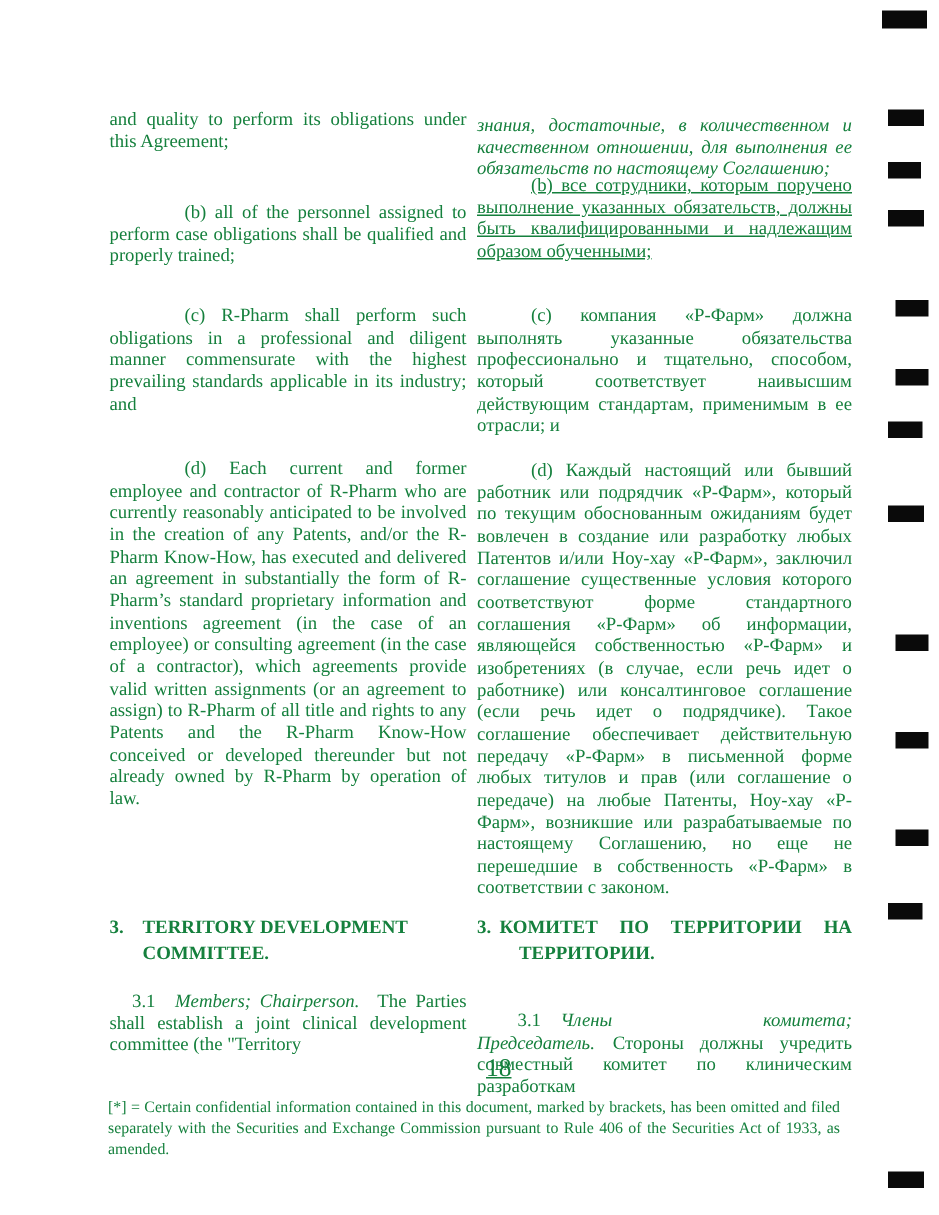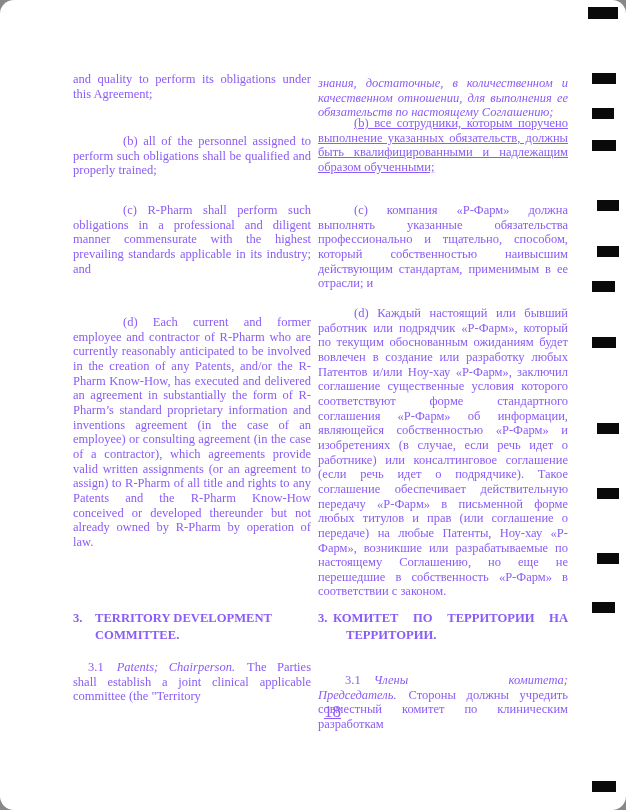--- a/index.html
+++ b/index.html
@@ -2,24 +2,23 @@
 <html><head>
 <meta charset="utf-8">
 <style>
   html, body { margin: 0; padding: 0; background: #888; }
   .page {
     position: relative;
     width: 626px;
     height: 810px;
     background: #ffffff;
     font-family: "Liberation Serif", "DejaVu Serif", serif;
-    color: #8b5cf6;
+    color: #15803d;
     overflow: hidden;
     margin: 0 auto;
-    border-radius: 14px;
   }
   .col {
     position: absolute;
     top: 72px;
   }
   .col-en { left: 73px;  width: 238px; }
   .col-ru { left: 318px; width: 250px; }
 
   .para {
     position: absolute;
@@ -27,21 +26,21 @@
     width: 100%;
     margin: 0;
     font-size: 12.5px;
     line-height: 14.65px;
     text-align: justify;
     text-justify: inter-word;
   }
   .col-en .para-1 { top: 0; }
   .col-en .para-b { top: 62px;  text-indent: 50px; }
   .col-en .para-c { top: 131px; text-indent: 50px; }
-  .col-en .para-d { top: 243px; text-indent: 50px; }
+  .col-en .para-d { top: 233px; text-indent: 50px; }
   .col-ru .para-1 { top: 4px; font-style: italic; }
   .col-ru .para-b { top: 44px;  text-indent: 36px; text-decoration: underline; }
   .col-ru .para-c { top: 131px; text-indent: 36px; }
   .col-ru .para-d { top: 221px; text-indent: 36px; margin-top: 13px; }
 
   .sec-heading {
     position: absolute;
     left: 0;
     width: 100%;
     display: flex;
@@ -84,52 +83,53 @@
     background: #0a0a0a;
   }
 </style>
 </head>
 <body>
 
 <div class="page">
 
   <div class="col col-en">
     <p class="para para-1">and quality to perform its obligations under this Agreement;</p>
-    <p class="para para-b">(b)  all of the personnel assigned to perform such obligations shall be qualified and properly trained;</p>
+    <p class="para para-b">(b)  all of the personnel assigned to perform case obligations shall be qualified and properly trained;</p>
     <p class="para para-c">(c)  R-Pharm shall perform such obligations in a professional and diligent manner commensurate with the highest prevailing standards applicable in its industry; and</p>
     <p class="para para-d">(d) Each current and former employee and contractor of R-Pharm who are currently reasonably anticipated to be involved in the creation of any Patents, and/or the R-Pharm Know-How, has executed and delivered an agreement in substantially the form of R-Pharm’s standard proprietary information and inventions agreement (in the case of an employee) or consulting agreement (in the case of a contractor), which agreements provide valid written assignments (or an agreement to assign) to R-Pharm of all title and rights to any Patents and the R-Pharm Know-How conceived or developed thereunder but not already owned by R-Pharm by operation of law.</p>
 
     <div class="sec-heading">
       <span class="sec-num">3.</span>
       <span class="sec-title">TERRITORY DEVELOPMENT COMMITTEE.</span>
     </div>
 
     <p class="para para-sub">
-      <span class="sub-num">3.1</span><span class="sub-title">Patents; Chairperson.</span><span>The Parties shall establish a joint clinical applicable committee (the "Territory</span>
+      <span class="sub-num">3.1</span><span class="sub-title">Members; Chairperson.</span><span>The Parties shall establish a joint clinical development committee (the "Territory</span>
     </p>
   </div>
 
   <div class="col col-ru">
     <p class="para para-1">знания, достаточные, в количественном и качественном отношении, для выполнения ее обязательств по настоящему Соглашению;</p>
     <p class="para para-b">(b) все сотрудники, которым поручено выполнение указанных обязательств, должны быть квалифицированными и надлежащим образом обученными;</p>
-    <p class="para para-c">(c) компания «Р-Фарм» должна выполнять указанные обязательства профессионально и тщательно, способом, который собственностью наивысшим действующим стандартам, применимым в ее отрасли; и</p>
+    <p class="para para-c">(c) компания «Р-Фарм» должна выполнять указанные обязательства профессионально и тщательно, способом, который соответствует наивысшим действующим стандартам, применимым в ее отрасли; и</p>
     <p class="para para-d">(d) Каждый настоящий или бывший работник или подрядчик «Р-Фарм», который по текущим обоснованным ожиданиям будет вовлечен в создание или разработку любых Патентов и/или  Ноу-хау «Р-Фарм», заключил соглашение существенные условия которого соответствуют форме стандартного соглашения «Р-Фарм» об информации, являющейся собственностью «Р-Фарм» и изобретениях (в случае, если речь идет о работнике) или консалтинговое соглашение (если речь идет о подрядчике). Такое соглашение обеспечивает действительную передачу «Р-Фарм» в письменной форме любых титулов и прав (или соглашение о передаче) на любые Патенты, Ноу-хау «Р-Фарм», возникшие или разрабатываемые по настоящему Соглашению, но еще не перешедшие в собственность «Р-Фарм» в соответствии с законом.</p>
 
     <div class="sec-heading">
       <span class="sec-num">3.</span>
       <span class="sec-title">КОМИТЕТ ПО ТЕРРИТОРИИ НА ТЕРРИТОРИИ.</span>
     </div>
 
     <p class="para para-sub">
       <span class="sub-num">3.1</span><span class="sub-title">Члены комитета; Председатель.</span><span>Стороны должны учредить совместный комитет по клиническим разработкам</span>
     </p>
   </div>
 
   <div class="page-number">18</div>
 
+  <div class="footnote">[*] = Certain confidential information contained in this document, marked by brackets, has been omitted and filed separately with the Securities and Exchange Commission pursuant to Rule 406 of the Securities Act of 1933, as amended.</div>
 
   <div>
       <div class="scan-mark" style="left: 588px; top: 7px; width: 30px; height: 12px; background: rgb(10, 10, 10);"></div>
       <div class="scan-mark" style="left: 592px; top: 73px; width: 24px; height: 11px; background: rgb(10, 10, 10);"></div>
       <div class="scan-mark" style="left: 592px; top: 108px; width: 22px; height: 11px; background: rgb(10, 10, 10);"></div>
       <div class="scan-mark" style="left: 592px; top: 140px; width: 24px; height: 11px; background: rgb(10, 10, 10);"></div>
       <div class="scan-mark" style="left: 597px; top: 200px; width: 22px; height: 11px; background: rgb(10, 10, 10);"></div>
       <div class="scan-mark" style="left: 597px; top: 246px; width: 22px; height: 11px; background: rgb(10, 10, 10);"></div>
       <div class="scan-mark" style="left: 592px; top: 281px; width: 23px; height: 11px; background: rgb(10, 10, 10);"></div>
       <div class="scan-mark" style="left: 592px; top: 337px; width: 24px; height: 11px; background: rgb(10, 10, 10);"></div>

